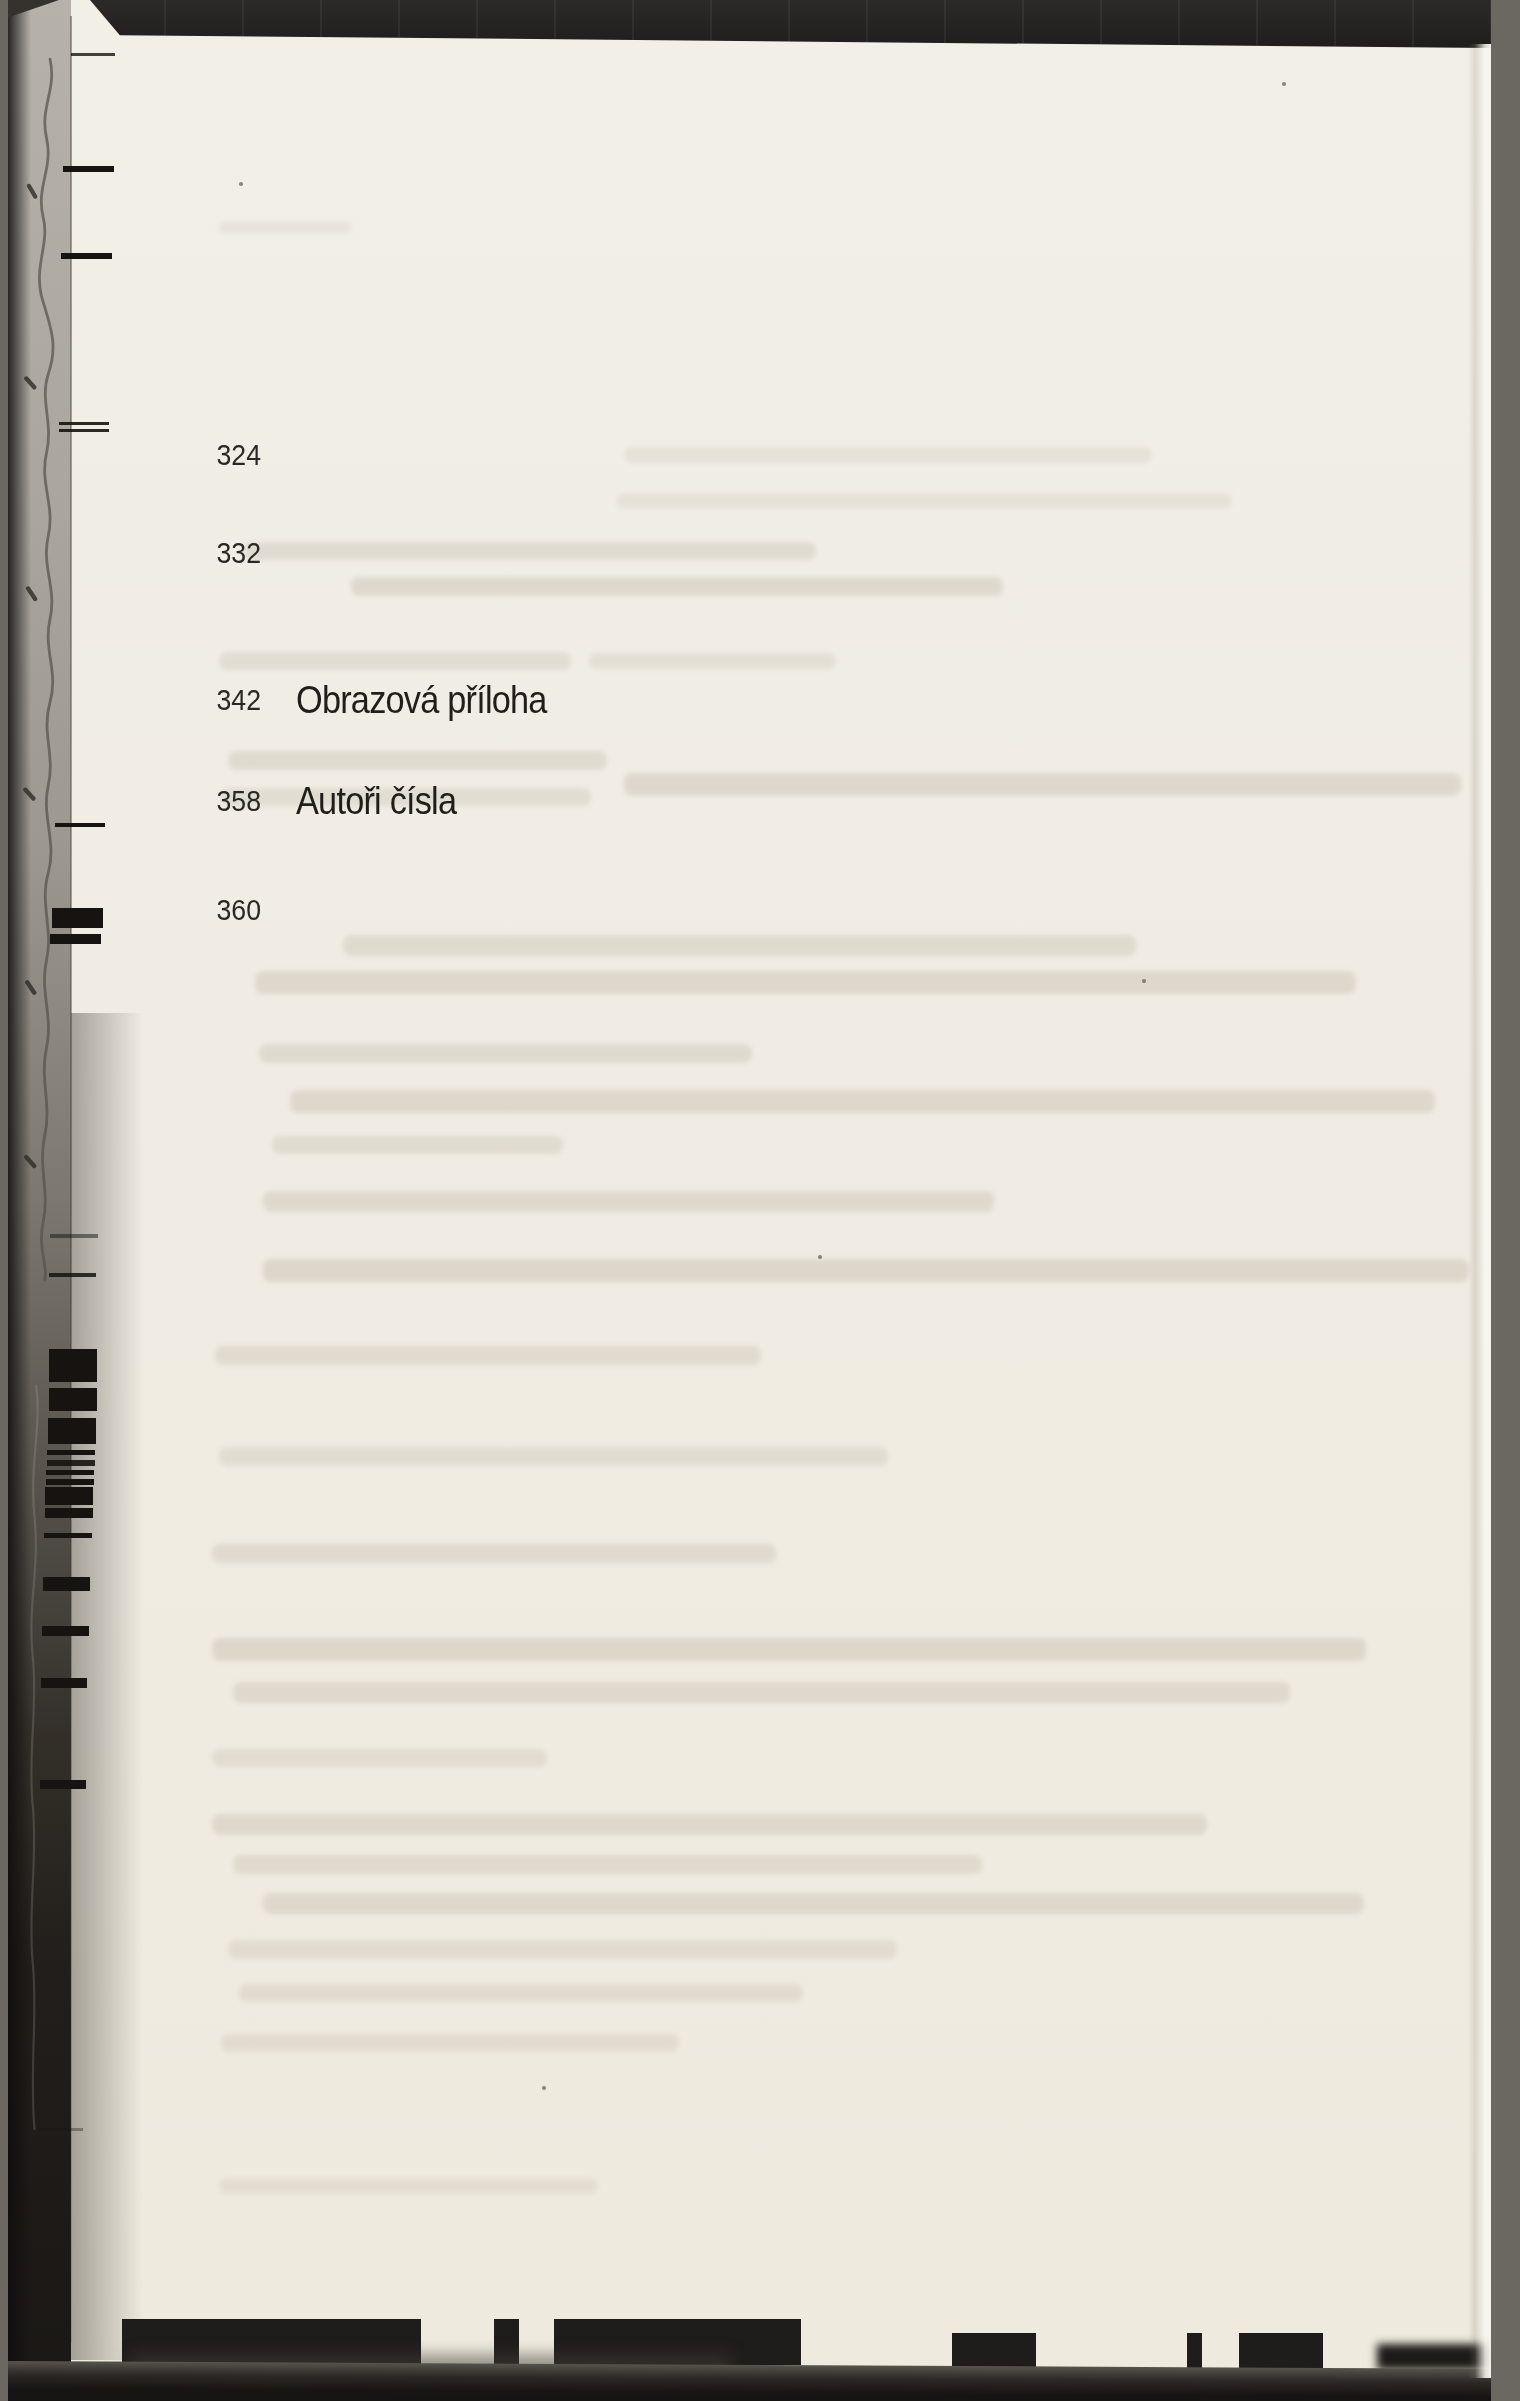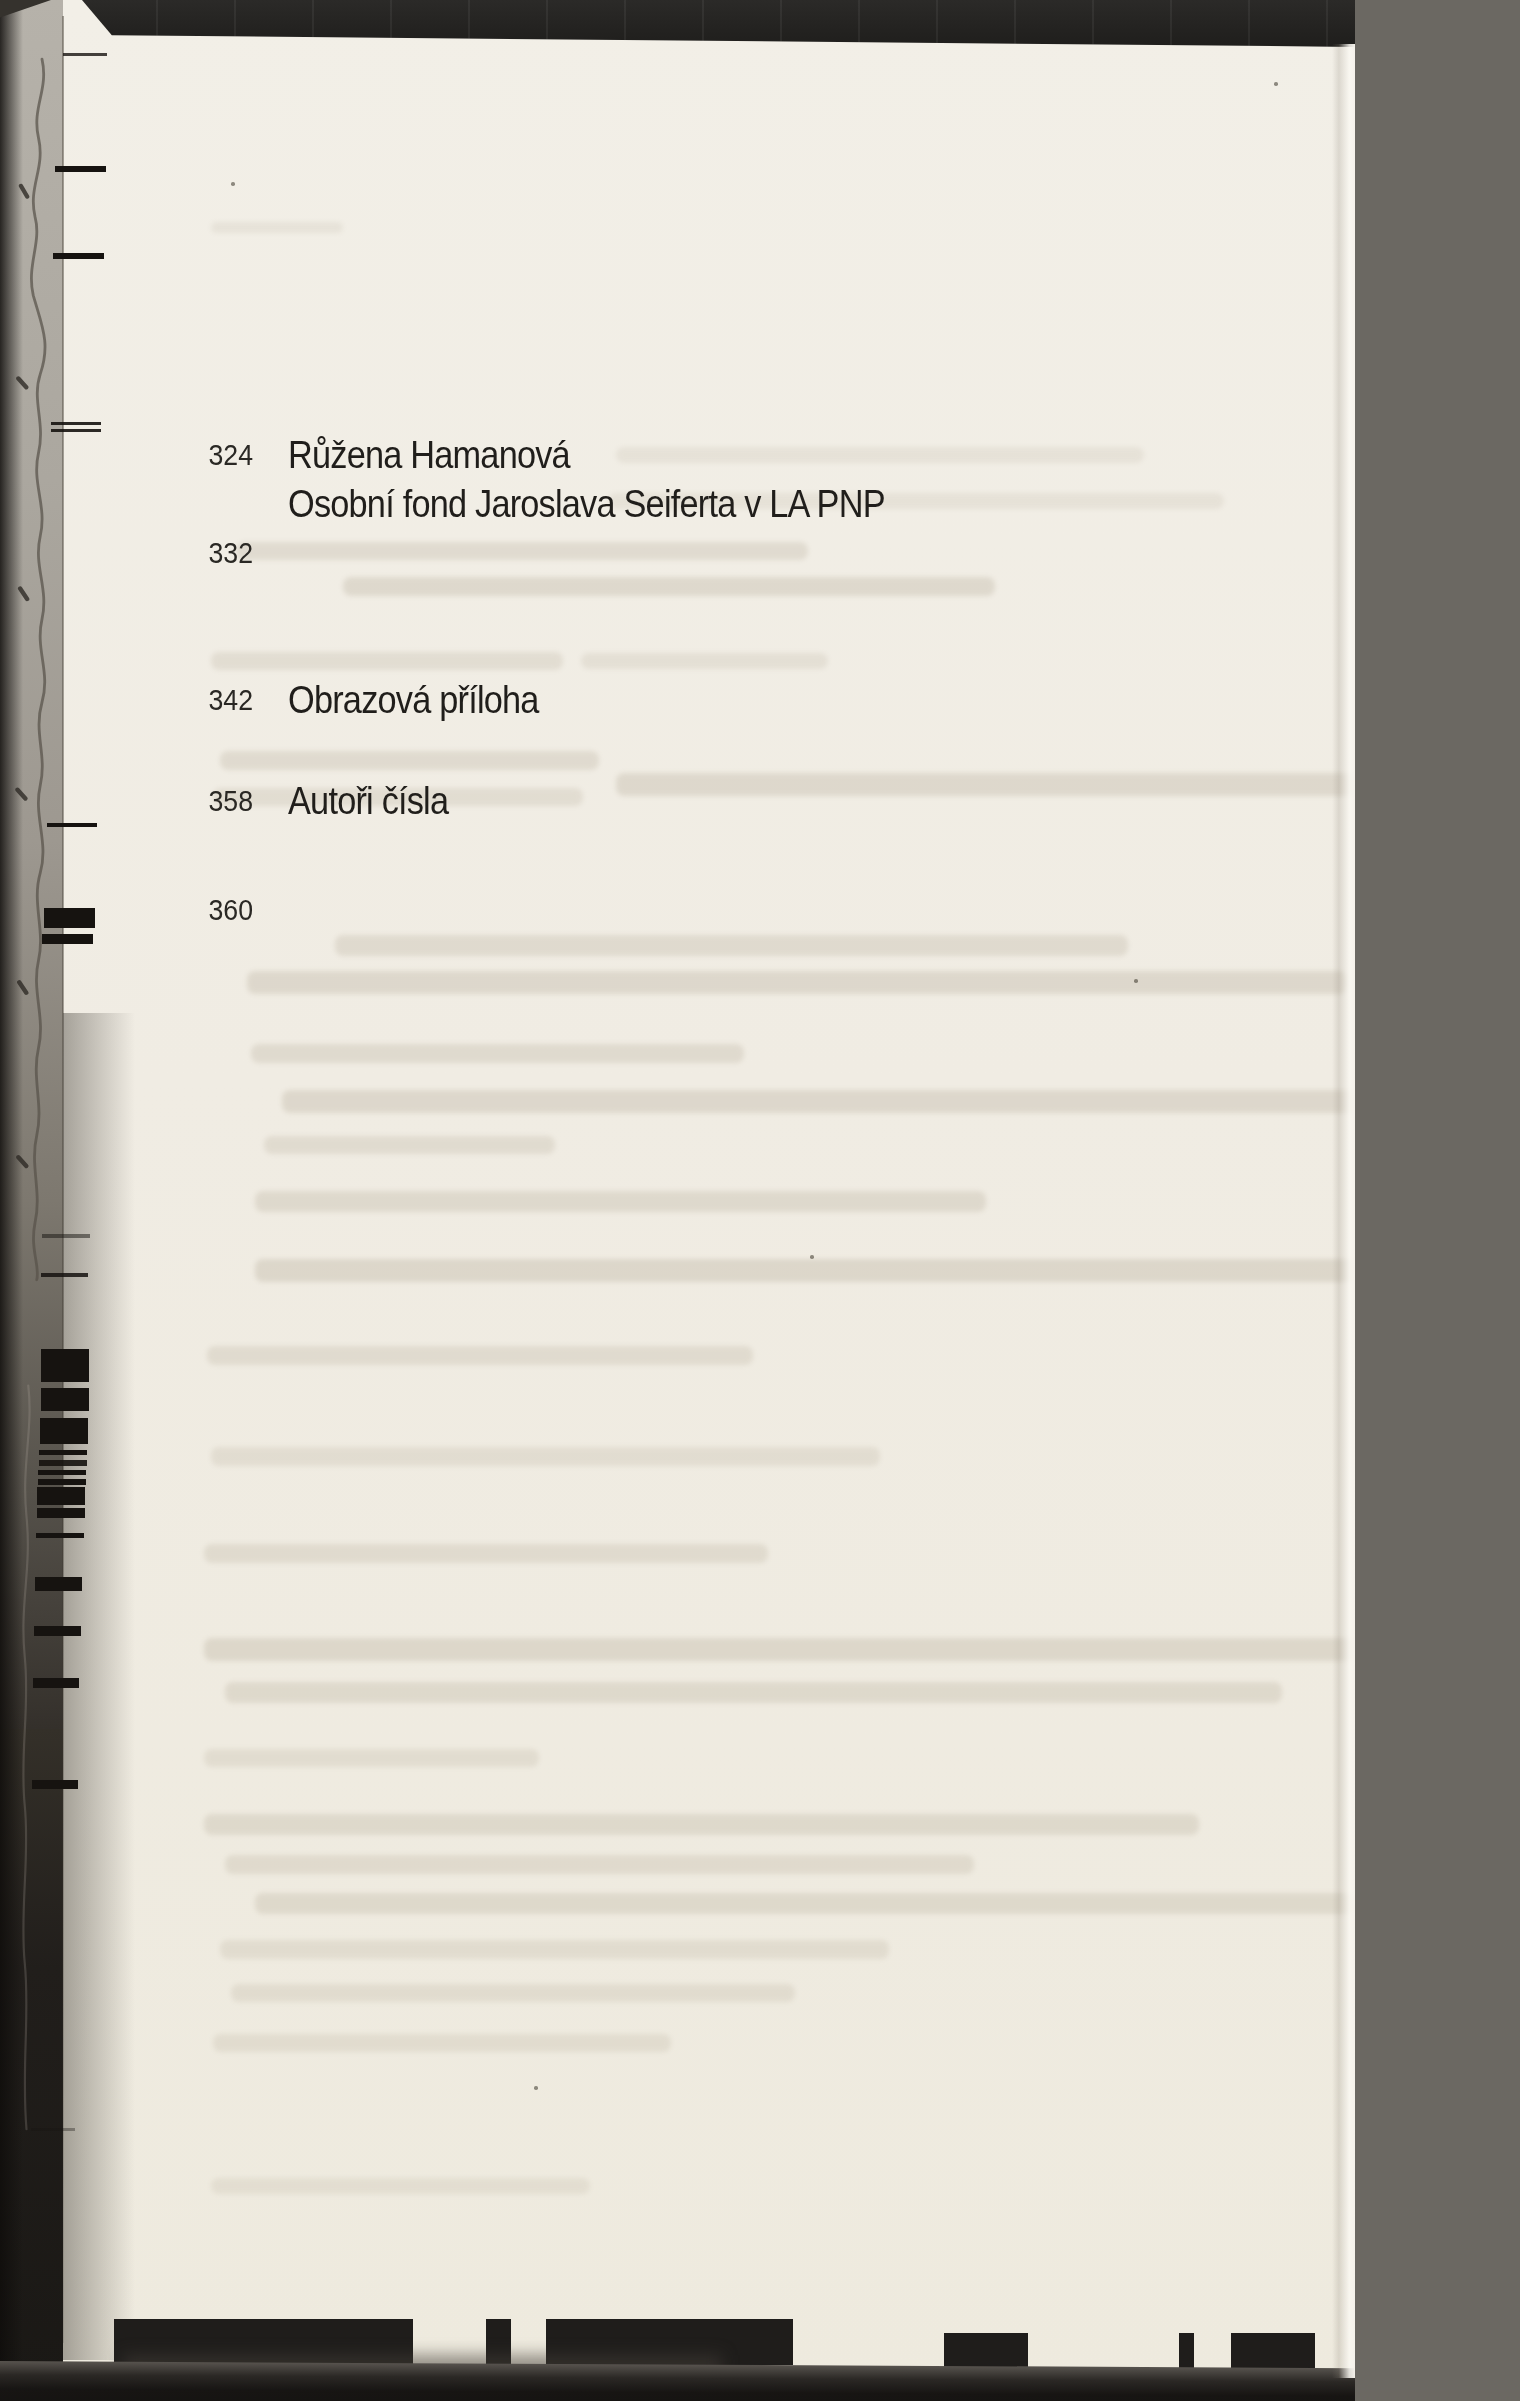--- a/index.html
+++ b/index.html
@@ -1,19 +1,20 @@
 <!DOCTYPE html>
 <html style="font-size:14px"><head>
 <meta charset="utf-8">
 <style>
   html,body{margin:0;padding:0;background:#6b6862;}
   .page{
-    position:relative;width:1355px;height:2401px;overflow:hidden;
+    position:relative;width:1483px;height:2401px;overflow:hidden;
     background:linear-gradient(180deg,#f2efe7 0%,#f0ece3 45%,#eeeade 100%);
     font-family:"Liberation Sans",sans-serif;
+    margin-left:8px;
   }
   
   .top-bar{
     position:absolute;left:0;top:0;width:1521px;height:51px;
     background:
       repeating-linear-gradient(90deg, rgba(255,255,255,.055) 0 1.8px, rgba(0,0,0,0) 1.8px 78px),
       linear-gradient(180deg,#2b2a28 0%,#232220 60%,#1e1d1b 100%);
     clip-path:polygon(5.39% 0,100% 0,100% 95%,7.35% 69%);
   }
   
@@ -154,24 +155,20 @@
       <div class="speck" style="left: 1274px; top: 82px;"></div>
       <div class="speck" style="left: 231px; top: 182px;"></div>
       <div class="speck" style="left: 1134px; top: 979px;"></div>
       <div class="speck" style="left: 534px; top: 2086px;"></div>
       <div class="speck" style="left: 810px; top: 1255px;"></div>
     </div>
 
   <main id="toc">
   <div class="toc-entry" style="top: 430px;">
     <div class="pagenum">324</div>
-    <div class="titles">
-          <div class="t-line">Růžena Hamanová</div>
-          <div class="t-line">Osobní fond Jaroslava Seiferta v LA PNP</div>
-        </div>
   </div>
 
   <div class="toc-entry" style="top: 528px;">
     <div class="pagenum">332</div>
   </div>
 
   <div class="toc-entry" style="top: 675px;">
     <div class="pagenum">342</div>
     <div class="titles">
           <div class="t-line">Obrazová příloha</div>

